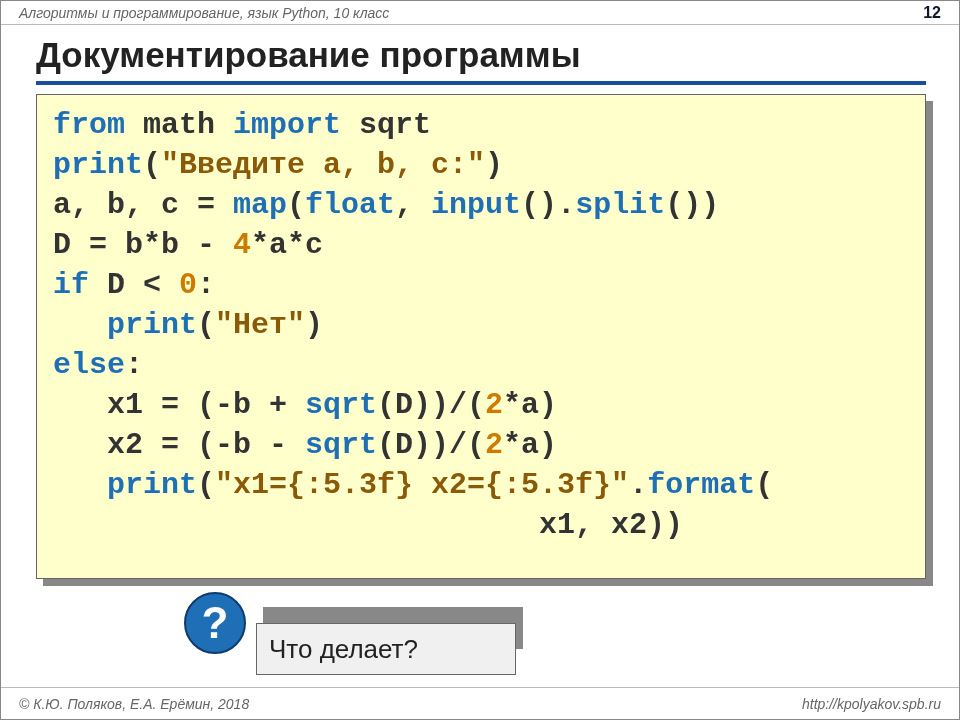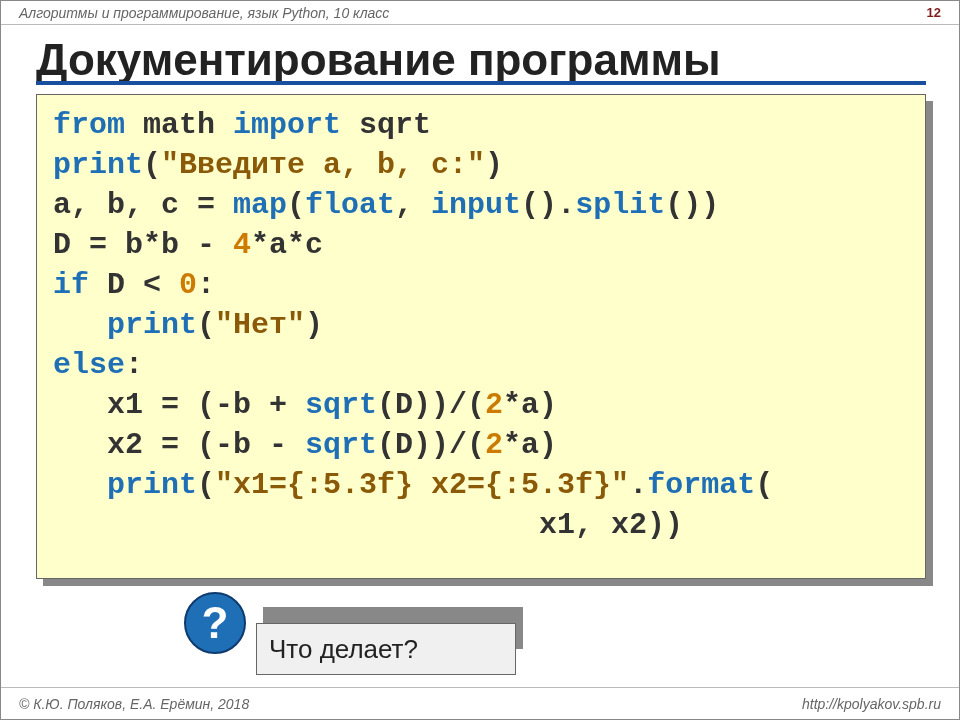--- a/index.html
+++ b/index.html
@@ -26,27 +26,27 @@
     justify-content: space-between;
     padding: 0 18px;
     font-size: 14px;
     color: #666;
     font-style: italic;
     gap: 48px;
   }
   .page-number {
     font-style: normal;
     font-weight: bold;
-    color: #7f1d1d;
-    font-size: 13px;
+    color: #0f172a;
+    font-size: 16px;
   }
   .title {
     position: absolute;
     left: 35px; top: 34px;
-    font-size: 44px;
+    font-size: 35px;
     font-weight: bold;
     color: #222;
   }
   .title-underline {
     position: absolute;
     left: 35px; top: 80px;
     width: 890px;
     height: 4px;
     background: #1a4fa0;
   }

